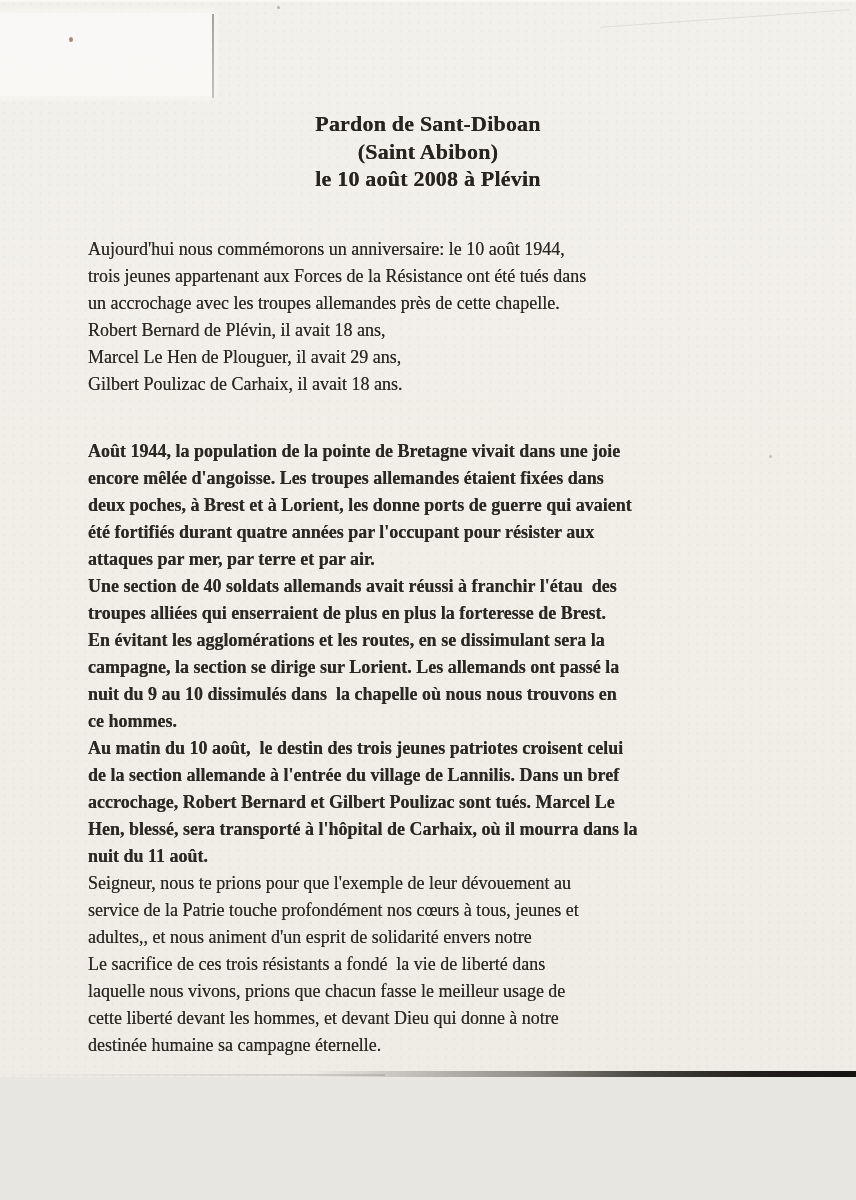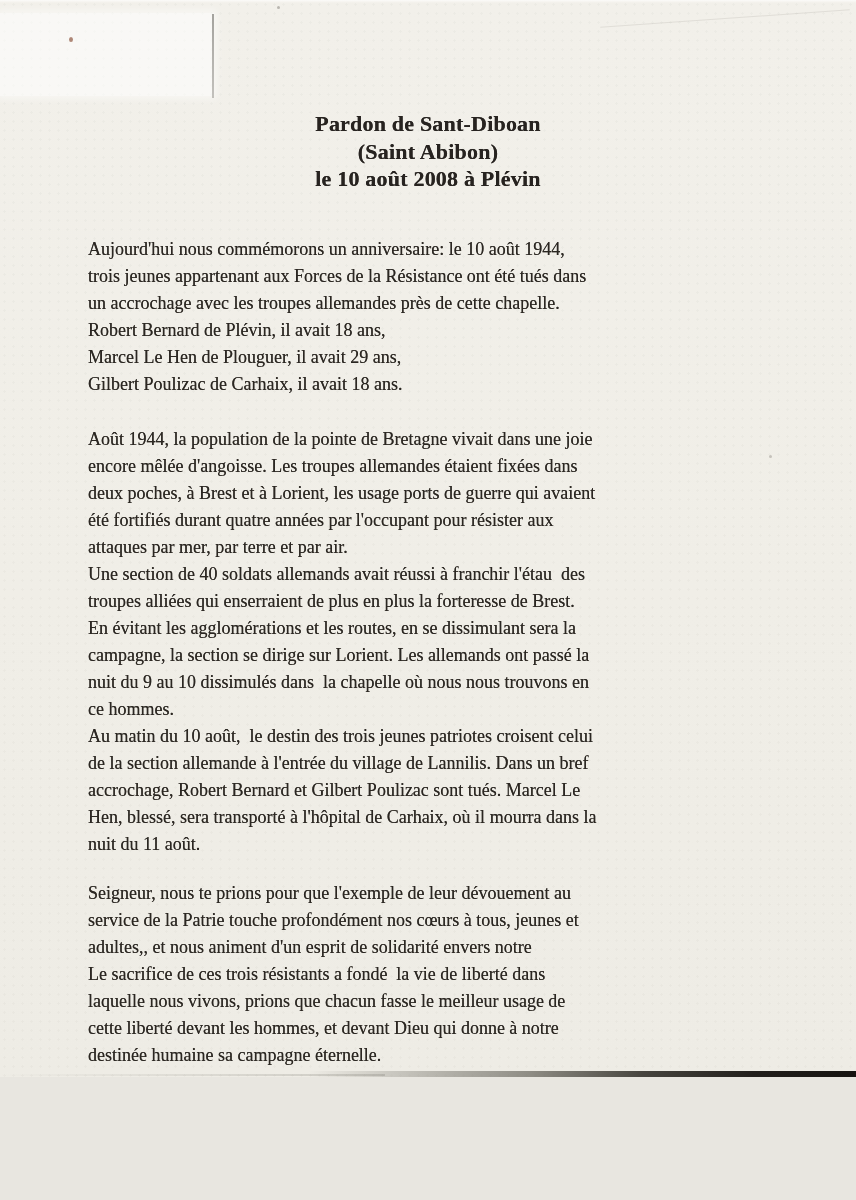--- a/index.html
+++ b/index.html
@@ -57,22 +57,22 @@
   }
 
   .body-block {
     position: absolute; left: 88px; top: 236px;
     font-size: 18px;
     line-height: 27px;
     color: #2b2722;
     text-shadow: 0 0 0.5px rgba(43,39,34,0.75);
   }
   .text-line { white-space: pre; }
-  .paragraph:nth-child(2) { margin-top: 28px; }
-  .paragraph:nth-child(3) { margin-top: 22px; }
+  .paragraph:nth-child(2) { margin-top: 40px; font-weight: bold; }
+  .paragraph:nth-child(3) { margin-top: 0; }
 
   .bottom-band {
     position: absolute; left: 0; bottom: 0; width: 100%; height: 6px;
     background: linear-gradient(to right,
       rgba(190,188,180,0) 0%,
       rgba(190,188,180,0) 36%,
       rgba(150,148,140,0.5) 48%,
       rgba(110,108,100,0.75) 62%,
       #47453f 75%,
       #221f1c 88%,
@@ -117,21 +117,21 @@
         <div class="text-line">Aujourd'hui nous commémorons un anniversaire: le 10 août 1944,</div>
         <div class="text-line">trois jeunes appartenant aux Forces de la Résistance ont été tués dans</div>
         <div class="text-line">un accrochage avec les troupes allemandes près de cette chapelle.</div>
         <div class="text-line">Robert Bernard de Plévin, il avait 18 ans,</div>
         <div class="text-line">Marcel Le Hen de Plouguer, il avait 29 ans,</div>
         <div class="text-line">Gilbert Poulizac de Carhaix, il avait 18 ans.</div>
       </div>
       <div class="paragraph">
         <div class="text-line">Août 1944, la population de la pointe de Bretagne vivait dans une joie</div>
         <div class="text-line">encore mêlée d'angoisse. Les troupes allemandes étaient fixées dans</div>
-        <div class="text-line">deux poches, à Brest et à Lorient, les usage ports de guerre qui avaient</div>
+        <div class="text-line">deux poches, à Brest et à Lorient, les donne ports de guerre qui avaient</div>
         <div class="text-line">été fortifiés durant quatre années par l'occupant pour résister aux</div>
         <div class="text-line">attaques par mer, par terre et par air.</div>
         <div class="text-line">Une section de 40 soldats allemands avait réussi à franchir l'étau  des</div>
         <div class="text-line">troupes alliées qui enserraient de plus en plus la forteresse de Brest.</div>
         <div class="text-line">En évitant les agglomérations et les routes, en se dissimulant sera la</div>
         <div class="text-line">campagne, la section se dirige sur Lorient. Les allemands ont passé la</div>
         <div class="text-line">nuit du 9 au 10 dissimulés dans  la chapelle où nous nous trouvons en</div>
         <div class="text-line">ce hommes.</div>
         <div class="text-line">Au matin du 10 août,  le destin des trois jeunes patriotes croisent celui</div>
         <div class="text-line">de la section allemande à l'entrée du village de Lannilis. Dans un bref</div>

